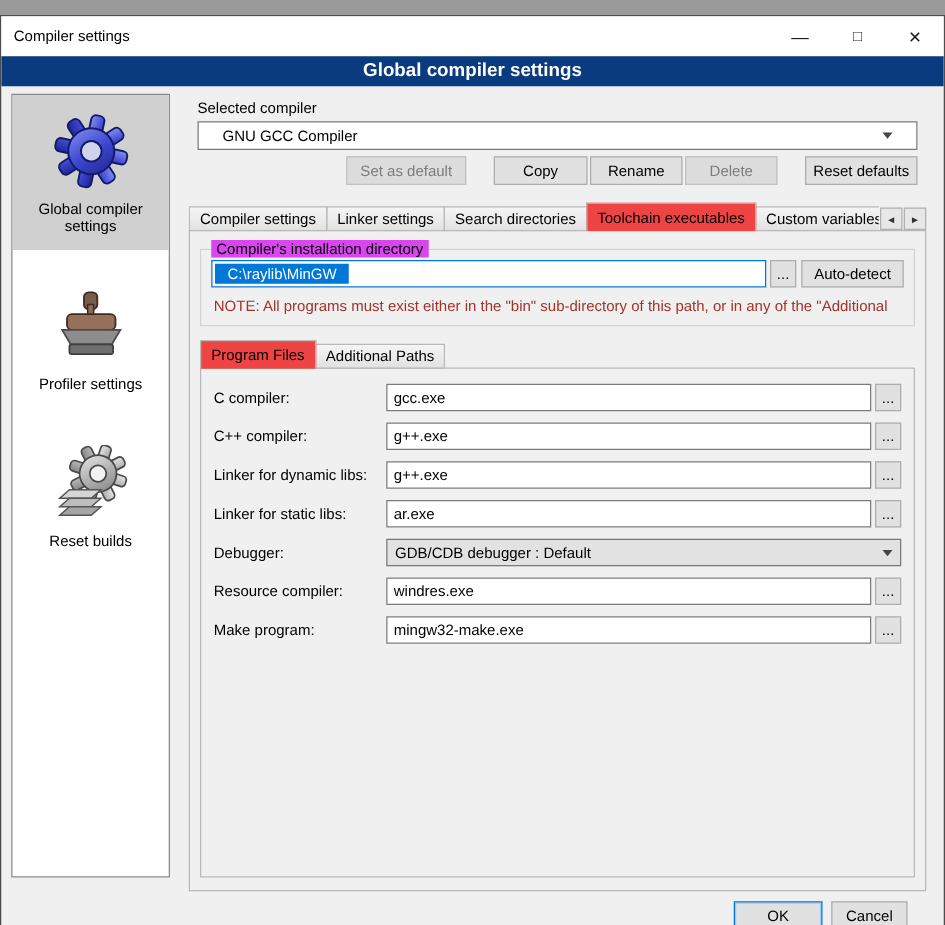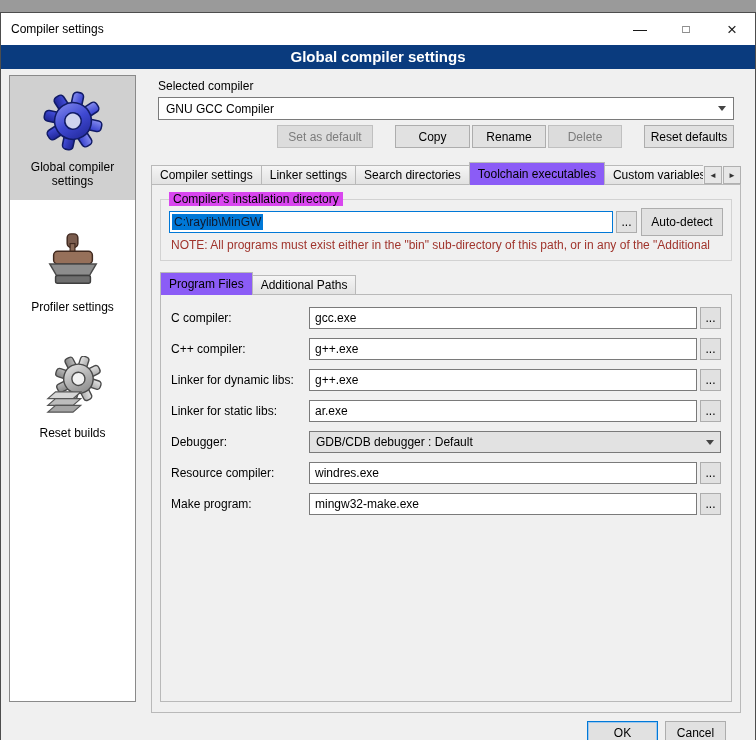--- a/index.html
+++ b/index.html
@@ -23,53 +23,53 @@
   
   .sidebar{position:absolute;left:8px;top:62px;width:127px;height:627px;background:#fff;border:1px solid #8a8a8a;overflow:hidden}
   .side-item{display:flex;flex-direction:column;align-items:center;padding:14px 4px 12px;cursor:pointer}
   .side-item.selected{background:#d0d0d0}
   .side-item + .side-item{margin-top:16px}
   .side-label{margin-top:8px;text-align:center;line-height:14px}
 
   
   .lbl-selected{position:absolute;left:157px;top:66px}
   .combo{height:23px;border:1px solid #7a7a7a;background:#fff;display:flex;align-items:center;
-         justify-content:space-between;padding:0 7px;cursor:pointer}
+         justify-content:space-between;padding:0 19px;cursor:pointer}
   .combo-main{position:absolute;left:157px;top:84px;width:576px}
   .chev{width:0;height:0;border-left:4px solid transparent;border-right:4px solid transparent;border-top:5px solid #444}
 
   .btn{position:absolute;height:23px;background:#e1e1e1;border:1px solid #adadad;display:flex;
        align-items:center;justify-content:center;cursor:pointer;font-size:12px}
   .btn.disabled{background:#dcdcdc;border-color:#c0c0c0;color:#7c7c7c}
   #btn-setdefault{left:276px;top:112px;width:96px}
   #btn-copy{left:394px;top:112px;width:75px}
   #btn-rename{left:471px;top:112px;width:74px}
   #btn-delete{left:547px;top:112px;width:74px}
   #btn-reset{left:643px;top:112px;width:90px}
 
   
   .tabstrip{position:absolute;left:150px;top:149px;width:590px;height:23px;display:flex;align-items:flex-end;z-index:3}
   .tabs{display:flex;align-items:flex-end;height:23px;overflow:hidden;flex:1}
   .tab{height:20px;display:flex;align-items:center;padding:0 8px;background:linear-gradient(#f5f5f5,#e2e2e2);
        border:1px solid #b9b9b9;margin-right:-1px;white-space:nowrap;cursor:pointer}
-  .tab.active{height:23px;background:#8b5cf6;border-bottom:none;z-index:4;position:relative}
+  .tab.active{height:23px;background:#ef4444;border-bottom:none;z-index:4;position:relative}
   .tscroll{width:18px;height:18px;margin-left:1px;background:#e7e7e7;border:1px solid #b0b0b0;display:flex;
            align-items:center;justify-content:center;font-size:8px;color:#333;cursor:pointer;margin-bottom:1px}
 
   
   .page{position:absolute;left:150px;top:171px;width:590px;height:529px;border:1px solid #b9b9b9;background:#f0f0f0;z-index:2}
 
   .groupbox{position:absolute;left:8px;top:14px;right:8px;height:62px;border:1px solid #d2d2d2}
   .group-title{position:absolute;top:-8px;left:8px;background:#d946ef;padding:0 4px}
   .dirrow{position:absolute;left:8px;top:8px;right:8px;display:flex;align-items:center}
   .dirinput{flex:1;height:22px;border:1px solid #0078d7;background:#fff;display:flex;align-items:center;padding:0 2px;overflow:hidden}
-  .dirinput .sel{background:#0078d7;color:#0f172a;padding:1px 2px;white-space:nowrap}
+  .dirinput .sel{background:#0078d7;color:#ffffff;padding:1px 10px;white-space:nowrap}
   .smallbtn{width:21px;height:22px;margin-left:3px;background:#e1e1e1;border:1px solid #adadad;display:flex;
             align-items:center;justify-content:center;cursor:pointer;flex:none;line-height:1}
-  .autodetect{width:82px;height:28px;margin-left:4px;background:#e1e1e1;border:1px solid #adadad;display:flex;
+  .autodetect{width:82px;height:22px;margin-left:4px;background:#e1e1e1;border:1px solid #adadad;display:flex;
               align-items:center;justify-content:center;cursor:pointer;flex:none}
   .note{position:absolute;left:10px;top:38px;right:1px;color:#a0342c;white-space:nowrap;overflow:hidden}
 
   .subtabs{position:absolute;left:8px;top:87px;height:23px;display:flex;align-items:flex-end;z-index:3}
   .subpage{position:absolute;left:8px;top:109px;right:8px;bottom:10px;border:1px solid #b9b9b9;background:#f0f0f0;padding:12px 10px 0}
 
   .frow{display:flex;align-items:center;margin-bottom:9px}
   .flabel{width:138px;flex:none}
   .finput{flex:1;height:22px;border:1px solid #7a7a7a;background:#fff;padding:0 5px;font:inherit;min-width:0}
   .fcombo{flex:1;height:22px;border:1px solid #7a7a7a;background:#e2e2e2;display:flex;align-items:center;

